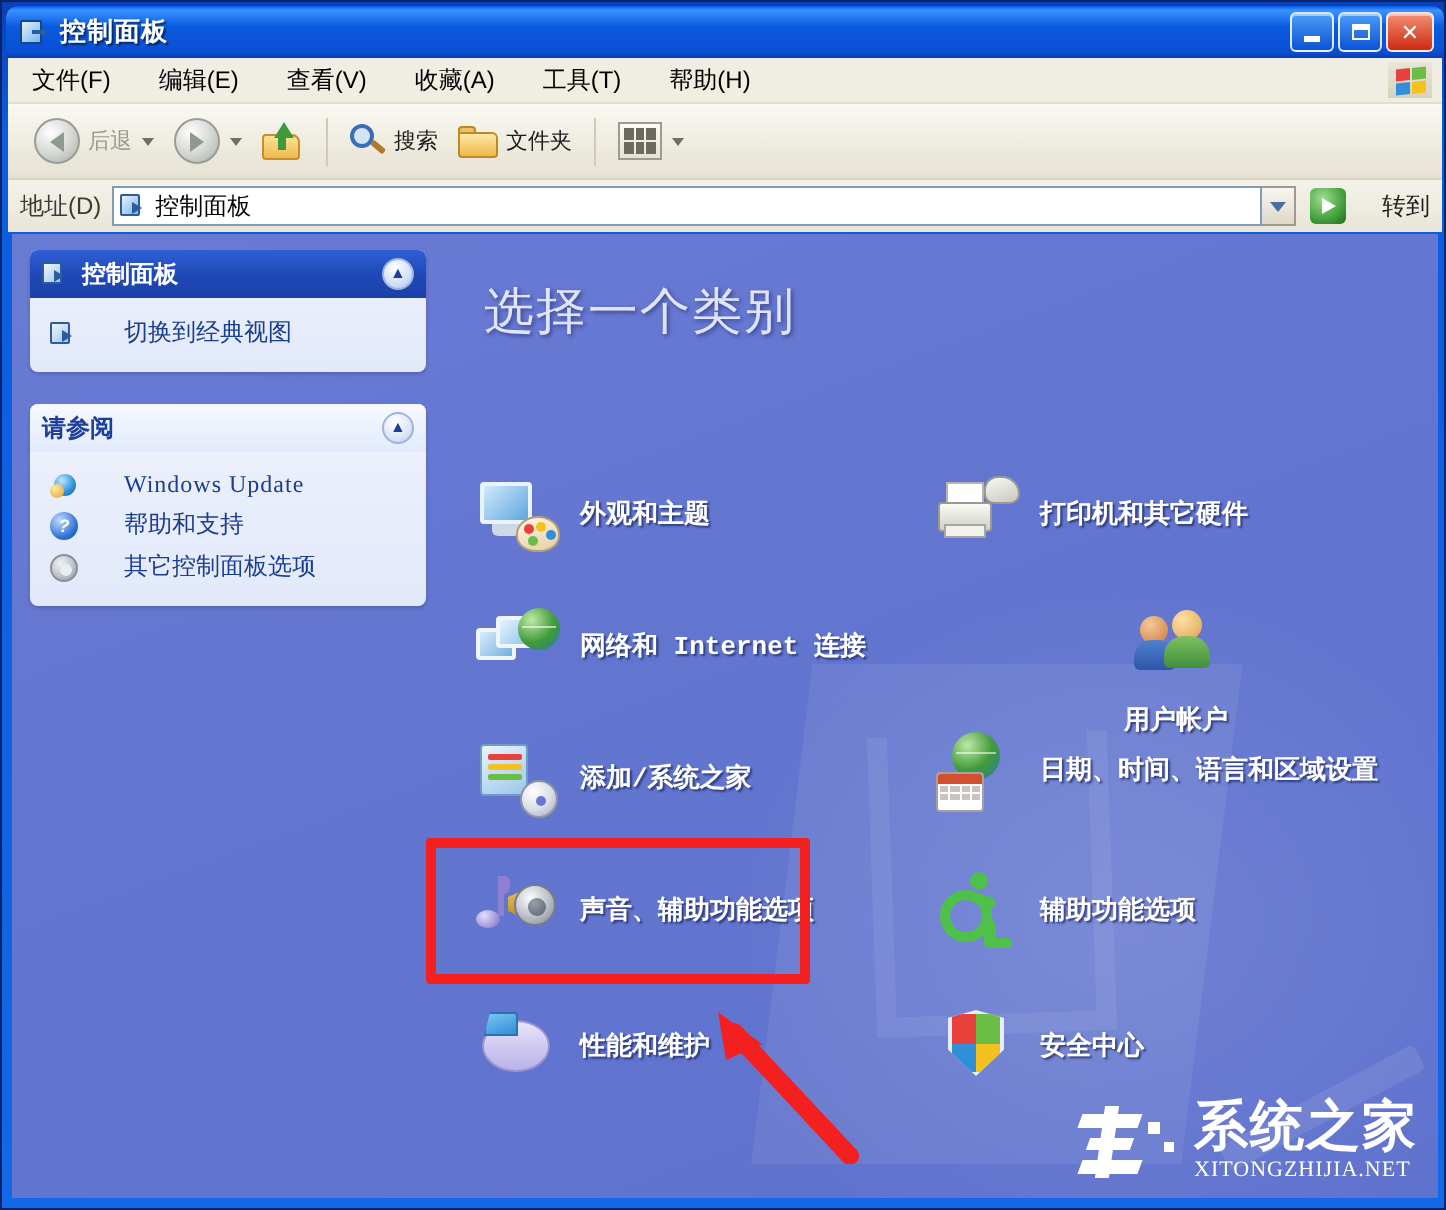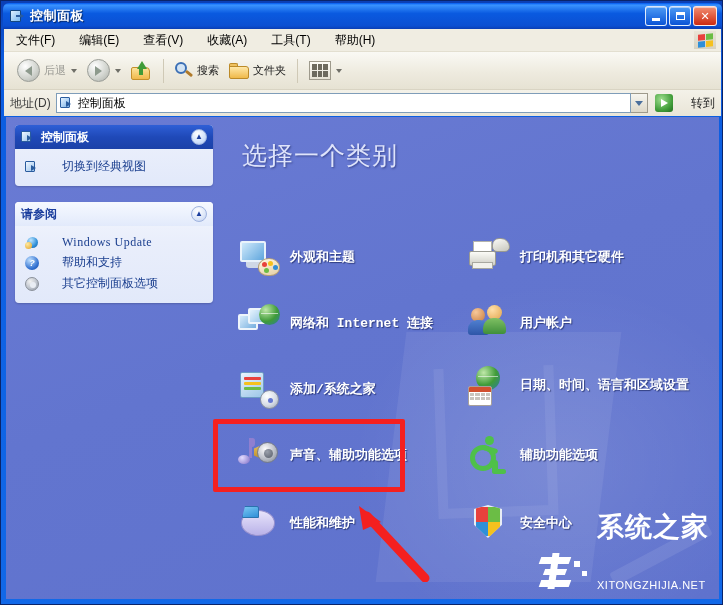--- a/index.html
+++ b/index.html
@@ -277,21 +277,21 @@
   .wm-mark {
     width:52px;height:40px; position:relative;
   }
   .wm-mark .bar1{position:absolute;left:2px;top:6px;width:30px;height:7px;background:#fff;transform:skewX(-20deg);}
   .wm-mark .bar2{position:absolute;left:6px;top:18px;width:22px;height:6px;background:#fff;transform:skewX(-20deg);}
   .wm-mark .bar3{position:absolute;left:2px;top:29px;width:30px;height:7px;background:#fff;transform:skewX(-20deg);}
   .wm-mark .stem{position:absolute;left:12px;top:2px;width:7px;height:36px;background:#fff;transform:skewX(-8deg);}
   .wm-mark .dot1{position:absolute;left:36px;top:10px;width:6px;height:6px;background:#fff;}
   .wm-mark .dot2{position:absolute;left:44px;top:20px;width:5px;height:5px;background:#fff;}
   .wm-name { font-size: 27px; font-weight: bold; color:#fff; letter-spacing:1px; line-height:1; }
-  .wm-url { font-size: 11px; color:#fff; letter-spacing:.5px; font-family:Liberation Sans, sans-serif;margin-top:36px; }
+  .wm-url { font-size: 11px; color:#fff; letter-spacing:.5px; font-family:Liberation Serif, serif; }
   .wm-col { display:flex; flex-direction:column; align-items:flex-start; gap:2px; }
 </style>
 </head>
 <body>
 
 <div class="window">
 
   <div class="titlebar">
     <div class="title-icon">
       <div class="sq"></div>
@@ -515,21 +515,21 @@
         <div class="cat" style="left:230px; top:50px;">
           <div class="cat-ico ico-printer">
             <div class="dev"></div>
               <div class="paper"></div>
               <div class="body"></div>
               <div class="out"></div>
           </div>
           <span class="cat-label">打印机和其它硬件</span>
         </div>
 
-        <div class="cat" style="left:230px; top:116px;">
+        <div class="cat" style="left:230px; top:116px;flex-direction:column;">
           <div class="cat-ico ico-user">
             <div class="p1">
                 <div class="h"></div>
                 <div class="b"></div>
               </div>
             <div class="p2">
                 <div class="h"></div>
                 <div class="b"></div>
               </div>
           </div>

